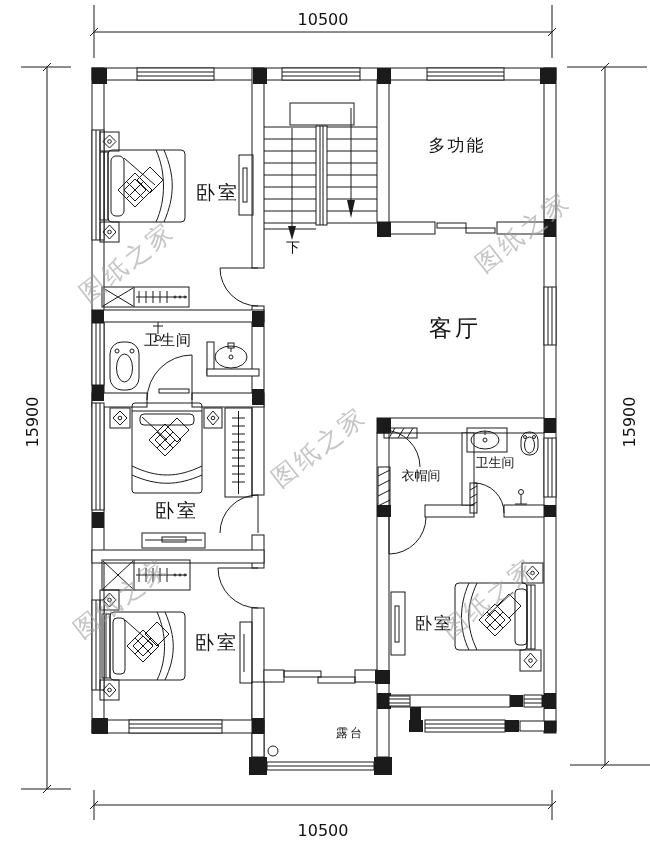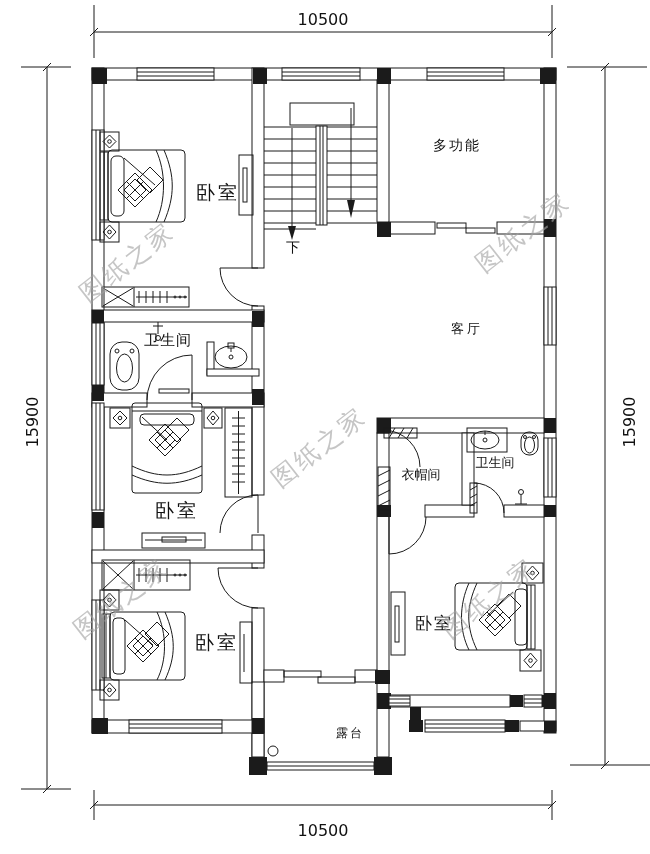--- a/index.html
+++ b/index.html
@@ -422,25 +422,25 @@
     <circle cx="266" cy="751" r="5"></circle>
   </g>
 </svg>
 
 <div class="lbl" style="left:316px;top:20px;font-size:16px;">10500</div>
 <div class="lbl" style="left:316px;top:831px;font-size:16px;">10500</div>
 <div class="lbl rot" style="left:26px;top:422px;font-size:16px;">15900</div>
 <div class="lbl rot" style="left:623px;top:422px;font-size:16px;">15900</div>
 
 <div class="lbl" style="left:211px;top:192px;font-size:19px;letter-spacing:3px;">卧室</div>
-<div class="lbl" style="left:450px;top:145px;font-size:14px;letter-spacing:2px;">多功能</div>
-<div class="lbl" style="left:460px;top:328px;font-size:13px;letter-spacing:3px;text-align:right;">客厅</div>
+<div class="lbl" style="left:450px;top:145px;font-size:17px;letter-spacing:2px;">多功能</div>
+<div class="lbl" style="left:448px;top:328px;font-size:23px;letter-spacing:3px;text-align:right;">客厅</div>
 <div class="lbl" style="left:161px;top:340px;font-size:15px;letter-spacing:1px;">卫生间</div>
 <div class="lbl" style="left:170px;top:510px;font-size:19px;letter-spacing:3px;">卧室</div>
-<div class="lbl" style="left:414px;top:475px;font-size:13px;font-family:Liberation Mono, monospace;">衣帽间</div>
+<div class="lbl" style="left:414px;top:475px;font-size:13px;">衣帽间</div>
 <div class="lbl" style="left:488px;top:462px;font-size:13px;">卫生间</div>
 <div class="lbl" style="left:210px;top:642px;font-size:19px;letter-spacing:3px;">卧室</div>
 <div class="lbl" style="left:427px;top:623px;font-size:17px;letter-spacing:2px;">卧室</div>
 <div class="lbl" style="left:343px;top:733px;font-size:12px;letter-spacing:2px;">露台</div>
 <div class="lbl" style="left:286px;top:247px;font-size:14px;">下</div>
 
 <div class="wm" style="left:120px;top:262px;">图纸之家</div>
 <div class="wm" style="left:516px;top:232px;">图纸之家</div>
 <div class="wm" style="left:312px;top:447px;">图纸之家</div>
 <div class="wm" style="left:114px;top:598px;">图纸之家</div>

